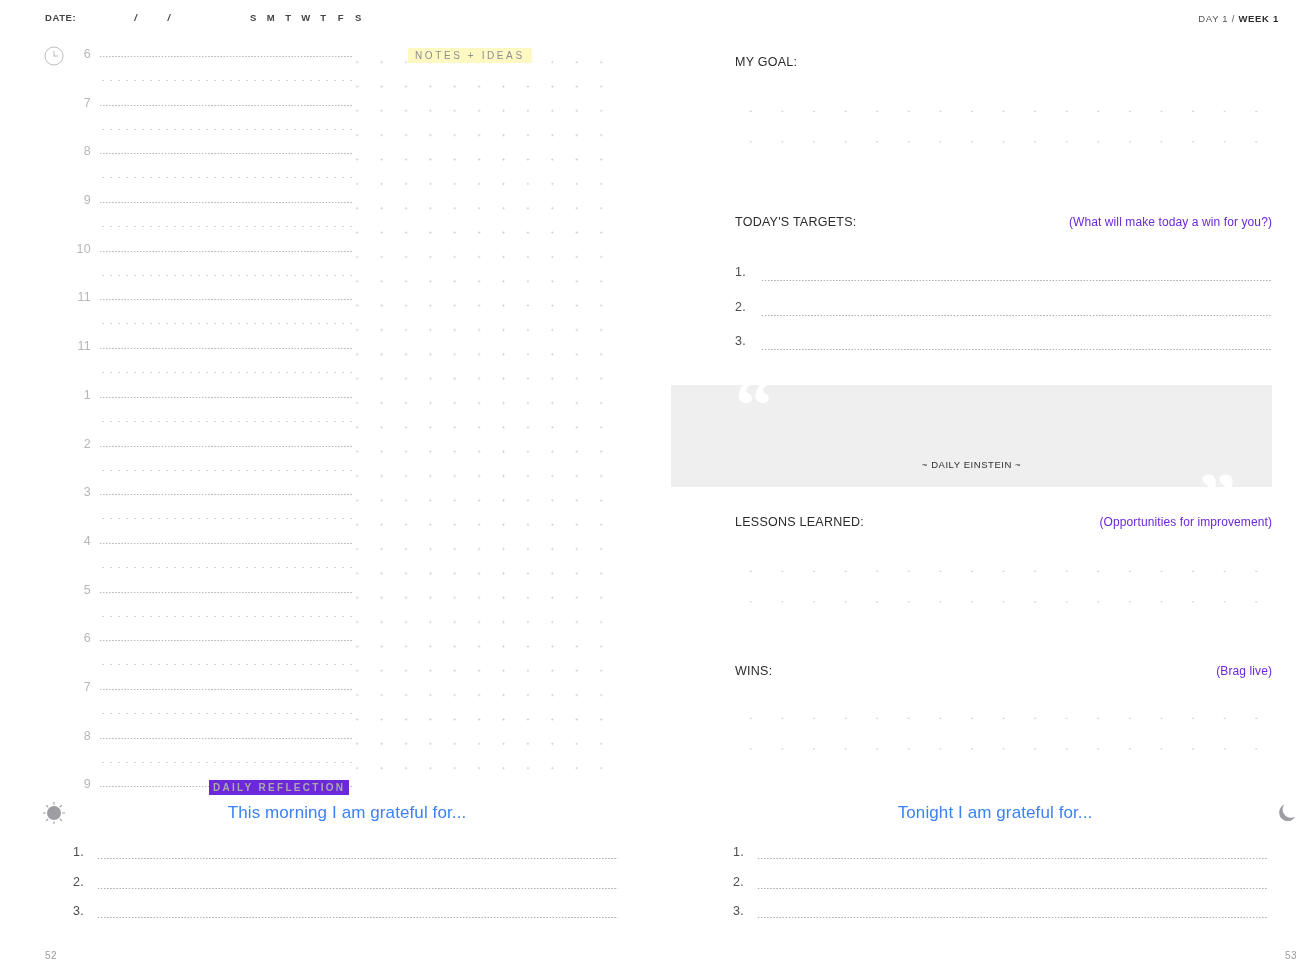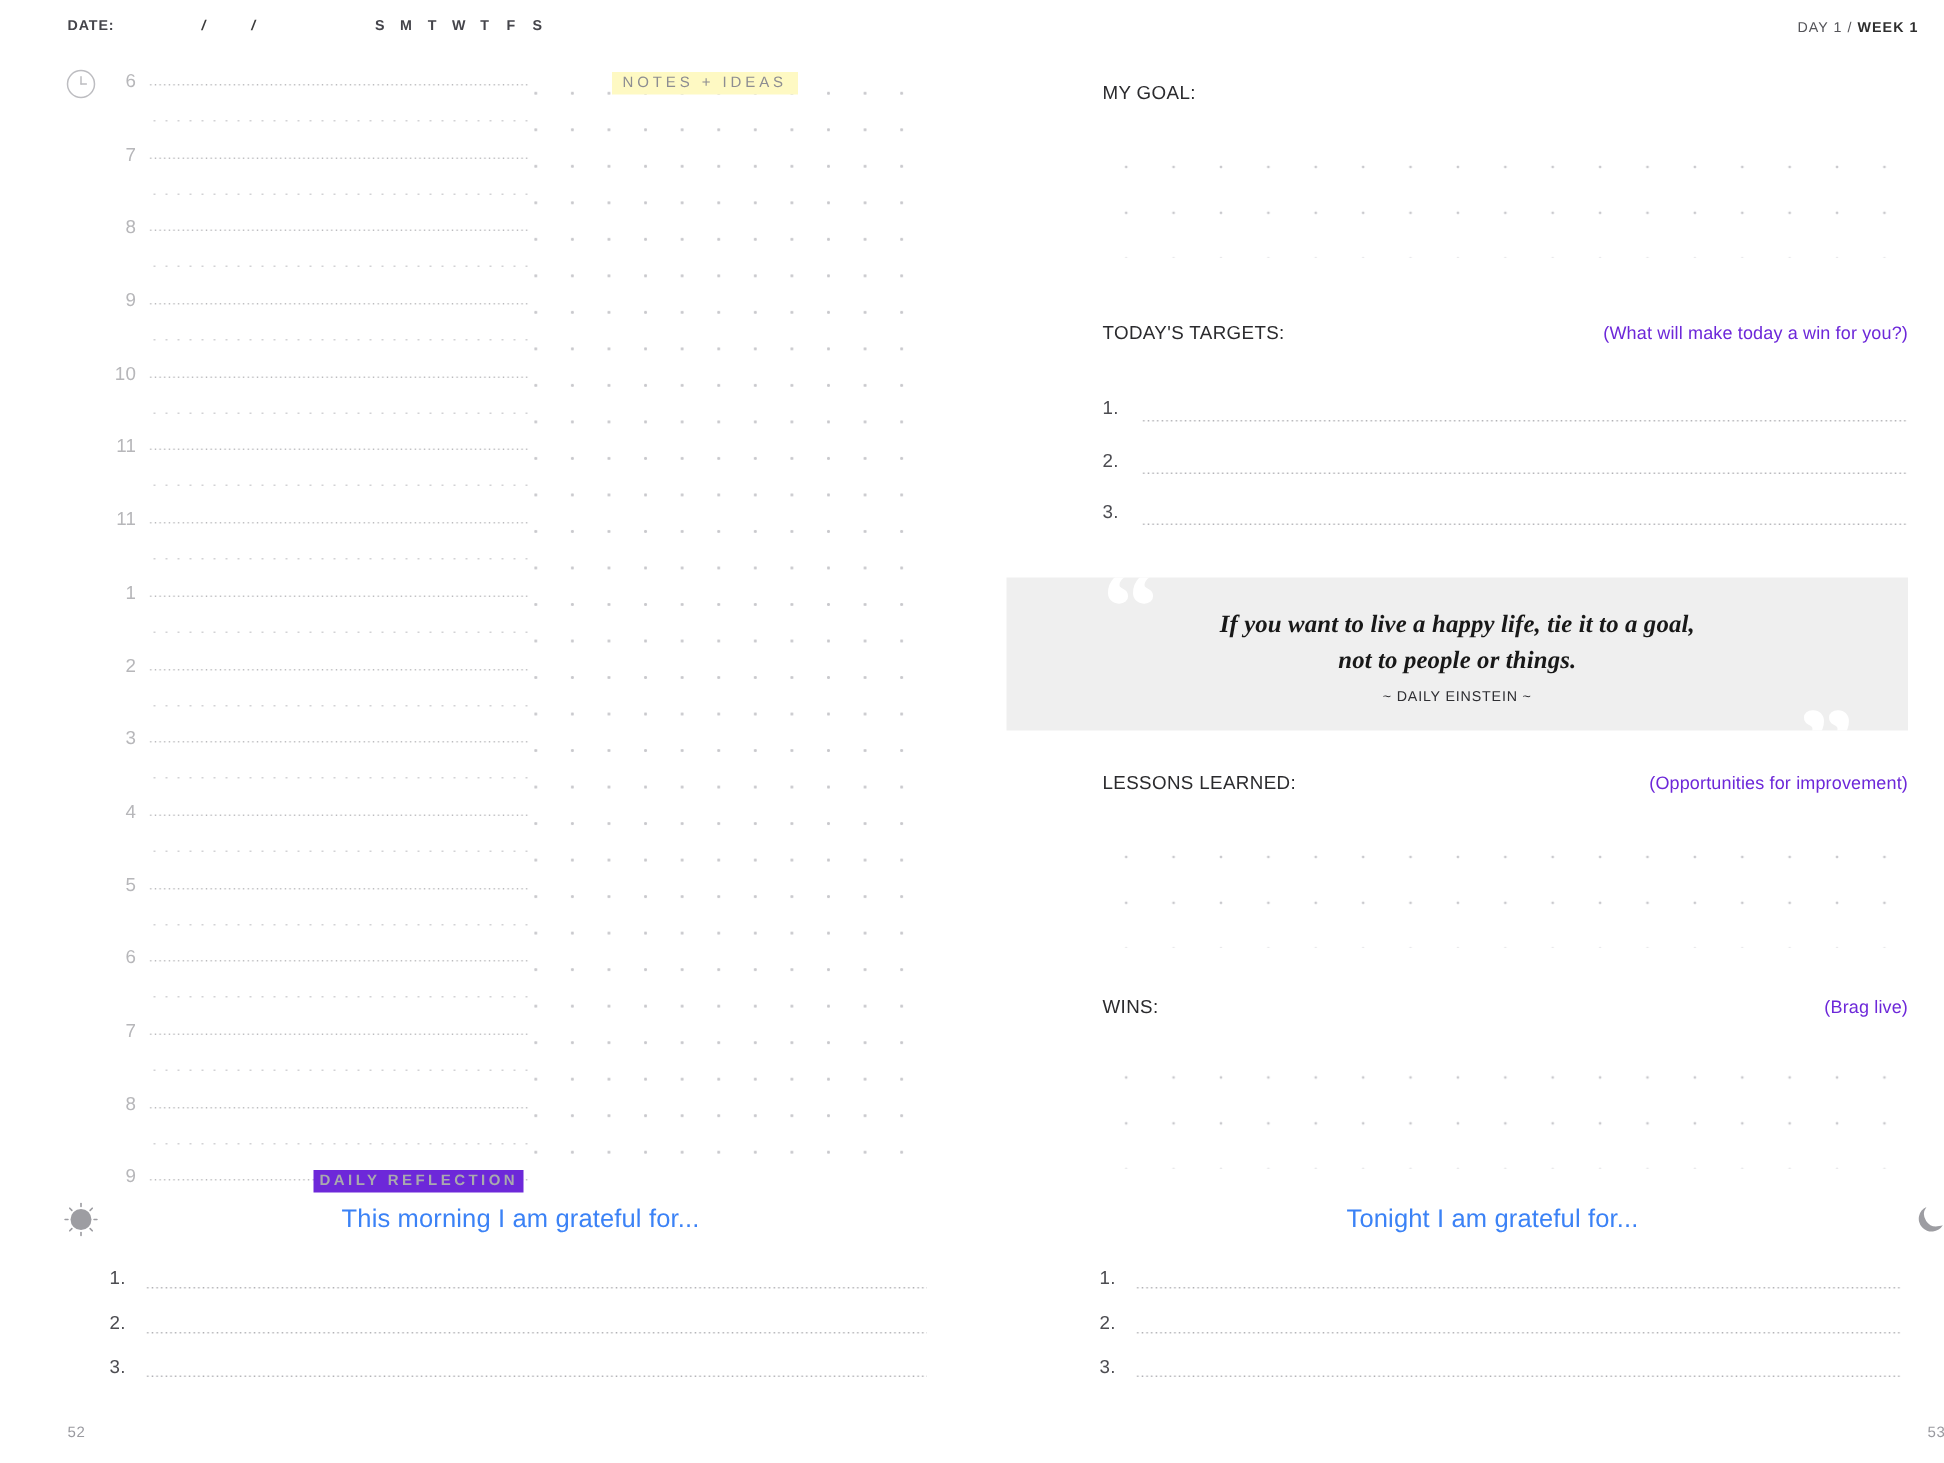--- a/index.html
+++ b/index.html
@@ -340,24 +340,20 @@
         </div>
       <div class="numrow">
           <span class="num">3.</span>
           <span class="dline"></span>
         </div>
     </div>
 
     <div class="quote-band">
       <span class="quote-open">“</span>
       <span class="quote-close">”</span>
-      <div class="quote-text">
-        <div>If you want to live a happy life, tie it to a goal,</div>
-        <div>not to people or things.</div>
-      </div>
       <div class="quote-author">~ DAILY EINSTEIN ~</div>
     </div>
 
     <div class="sec-head" style="top:515px;">
       <span class="sec-title">LESSONS LEARNED:</span>
       <span class="sec-hint">(Opportunities for improvement)</span>
     </div>
     <div class="dotgrid dotgrid-r" style="left:64px; top:556px; height:76px;"></div>
 
     <div class="sec-head" style="top:664px;">

